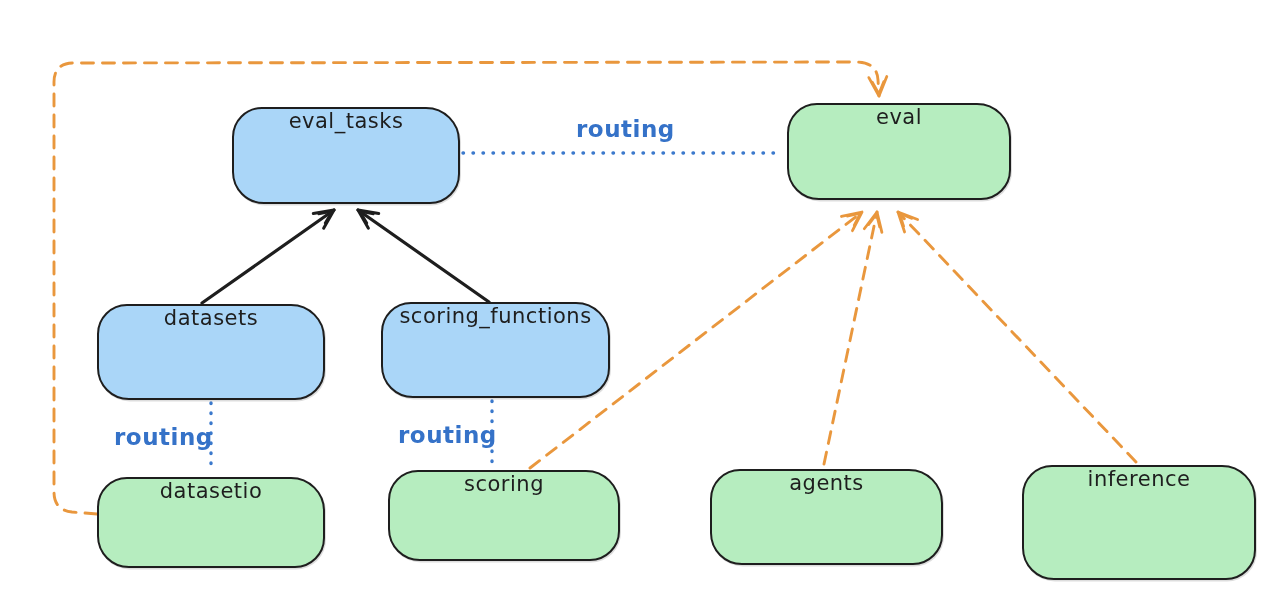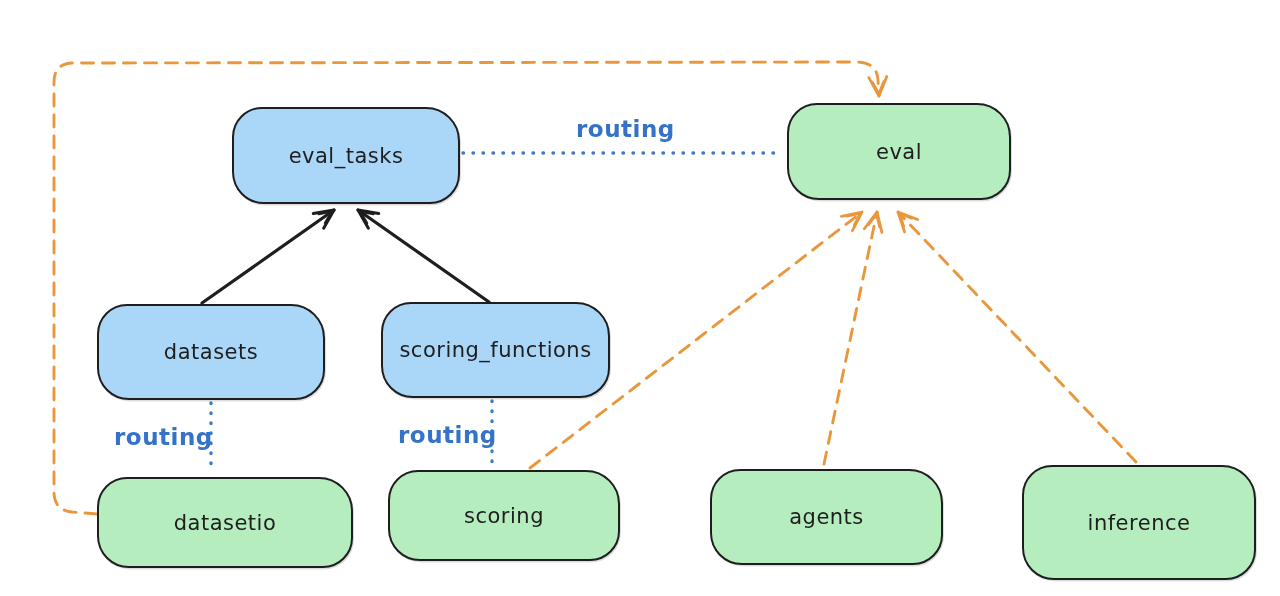--- a/index.html
+++ b/index.html
@@ -6,21 +6,21 @@
   #canvas{
     position:relative;
     width:1280px;height:596px;
     background:#ffffff;
     font-family:"DejaVu Sans","Liberation Sans",sans-serif;
     overflow:hidden;
   }
   #edges{position:absolute;left:0;top:0;width:1280px;height:596px;}
   .node{
     position:absolute;
-    display:flex;align-items:center;justify-content:center;
+    display:flex;align-items:flex-start;justify-content:center;
     border:2.6px solid #1e1e1e;
     border-radius:30px 34px 30px 32px;
     font-size:21px;color:#1e1e1e;
     letter-spacing:0.5px;
     box-shadow:1px 1.5px 0 rgba(120,120,120,0.25);
     box-sizing:border-box;
   }
   .node.blue{background:#aad6f8;}
   .node.green{background:#b6edbf;}
   .edge-label{
@@ -69,21 +69,21 @@
   </div>
 
   <div class="node blue" style="left:97px;top:304px;width:228px;height:96px">
     <span>datasets</span>
   </div>
 
   <div class="node blue" style="left:381px;top:302px;width:229px;height:96px">
     <span>scoring_functions</span>
   </div>
 
-  <div class="node green" style="left:97px;top:477px;width:256px;height:91px">
+  <div class="node green" style="left:97px;top:477px;width:228px;height:91px">
     <span>datasetio</span>
   </div>
 
   <div class="node green" style="left:388px;top:470px;width:232px;height:91px">
     <span>scoring</span>
   </div>
 
   <div class="node green" style="left:710px;top:469px;width:233px;height:96px">
     <span>agents</span>
   </div>

